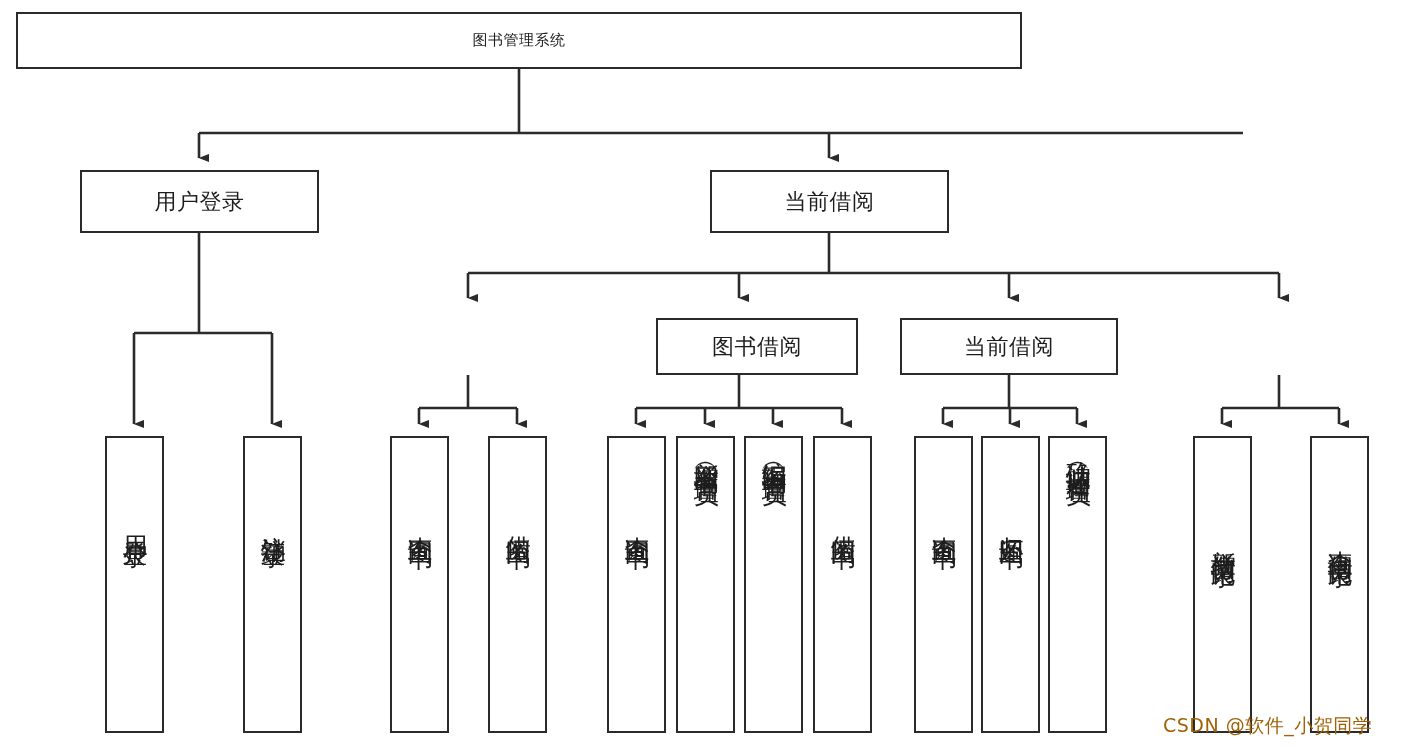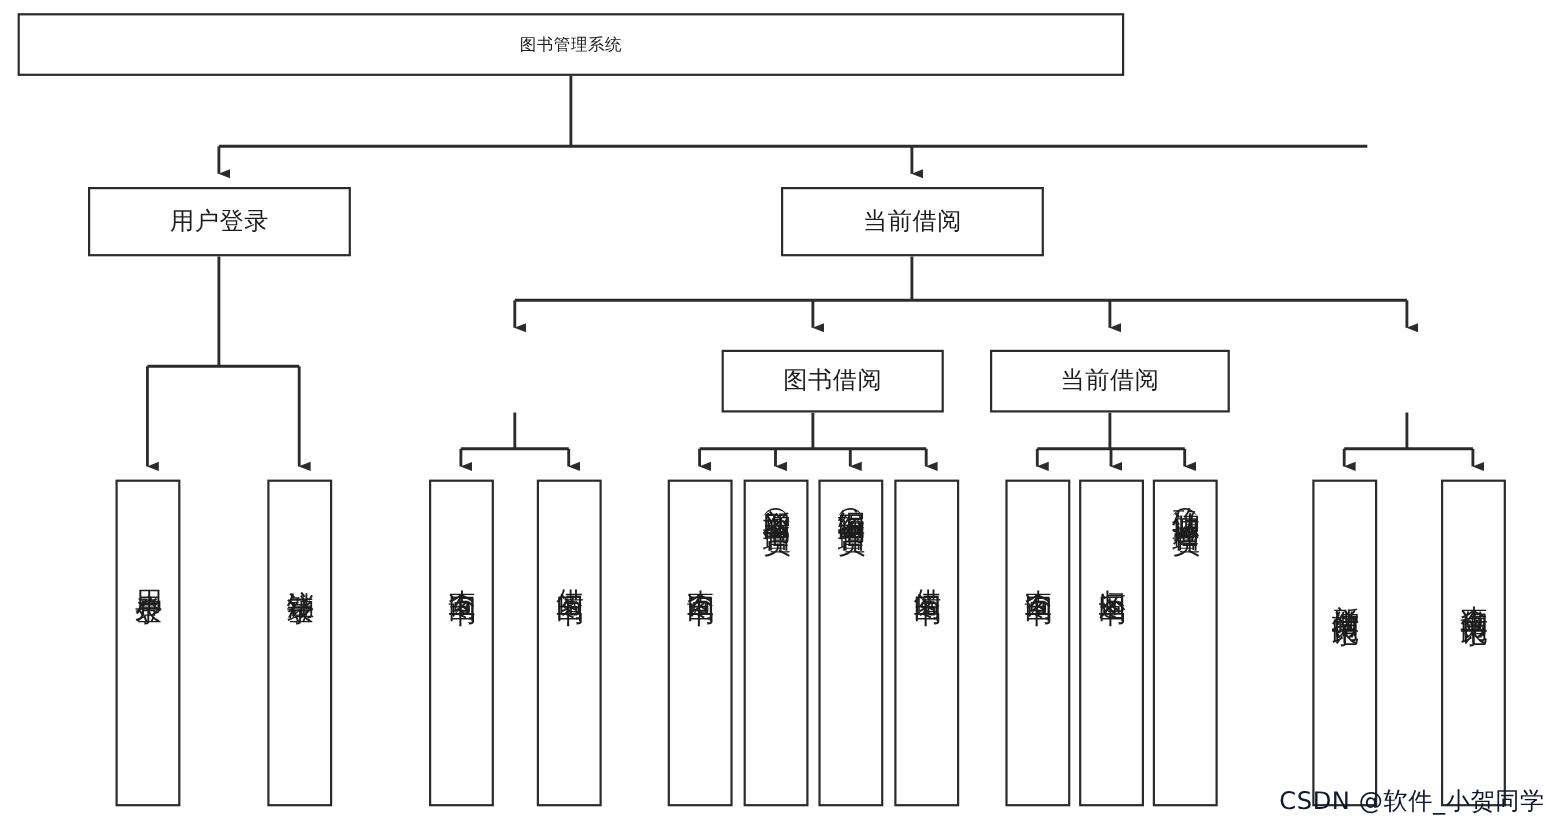--- a/index.html
+++ b/index.html
@@ -54,22 +54,22 @@
     font-size:25px;
     line-height:1.05;
     letter-spacing:3px;
     white-space:nowrap;
     margin-top:0;
   }
   .node.vert.mid .lbl{ margin-top:74px; }
   .node.vert.midshort .lbl{ margin-top:88px; }
   .watermark{
     position:absolute;
-    color:#0f172a;
-    font-size:22px;
+    color:#a16207;
+    font-size:19px;
     white-space:nowrap;
     letter-spacing:0.5px;
     left:1163px;
     top:713px;
   }
 </style>
 </head>
 <body>
 
 <div id="canvas">

